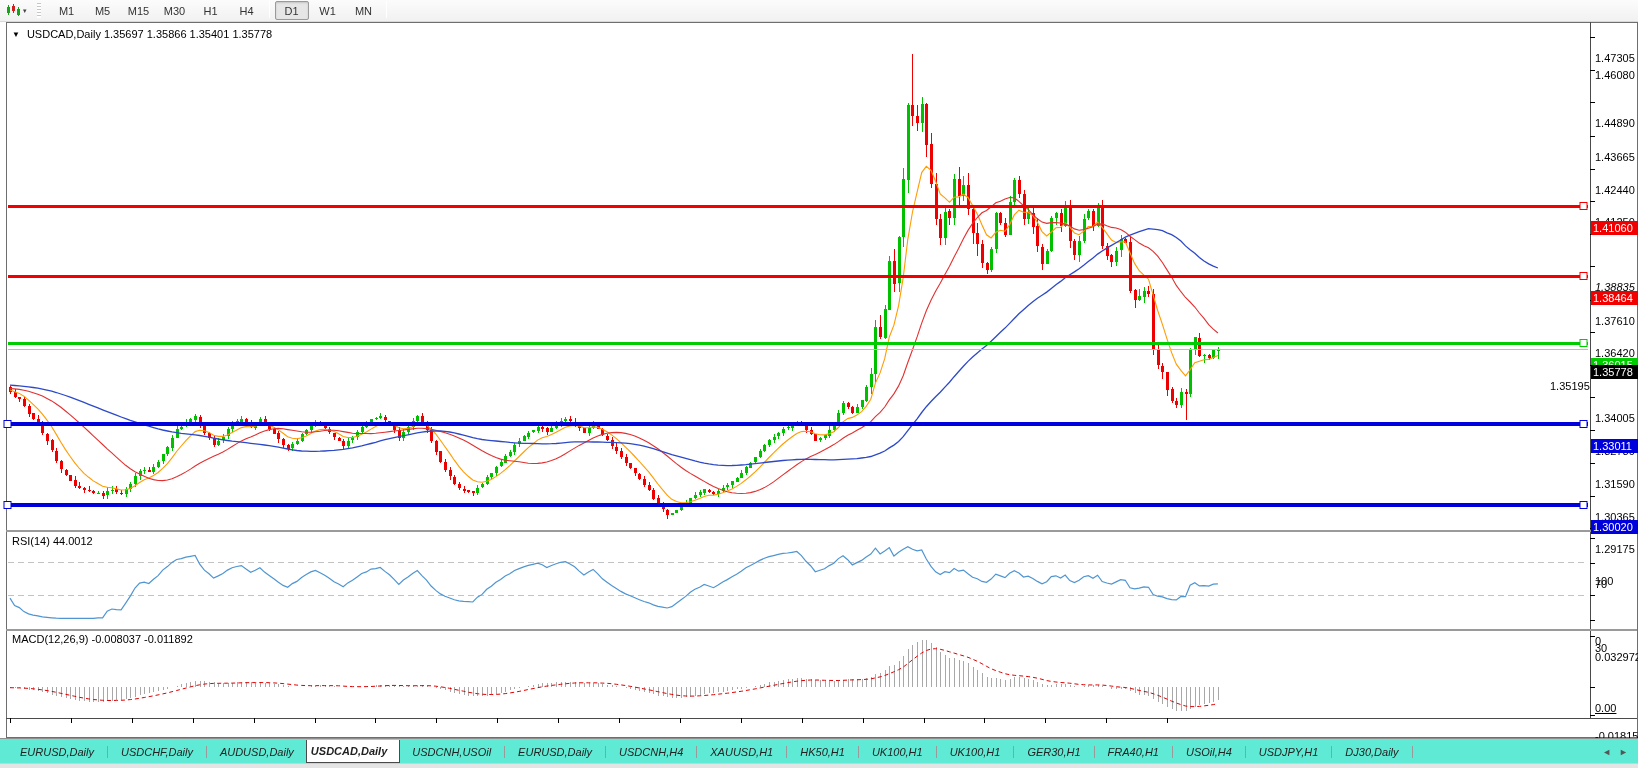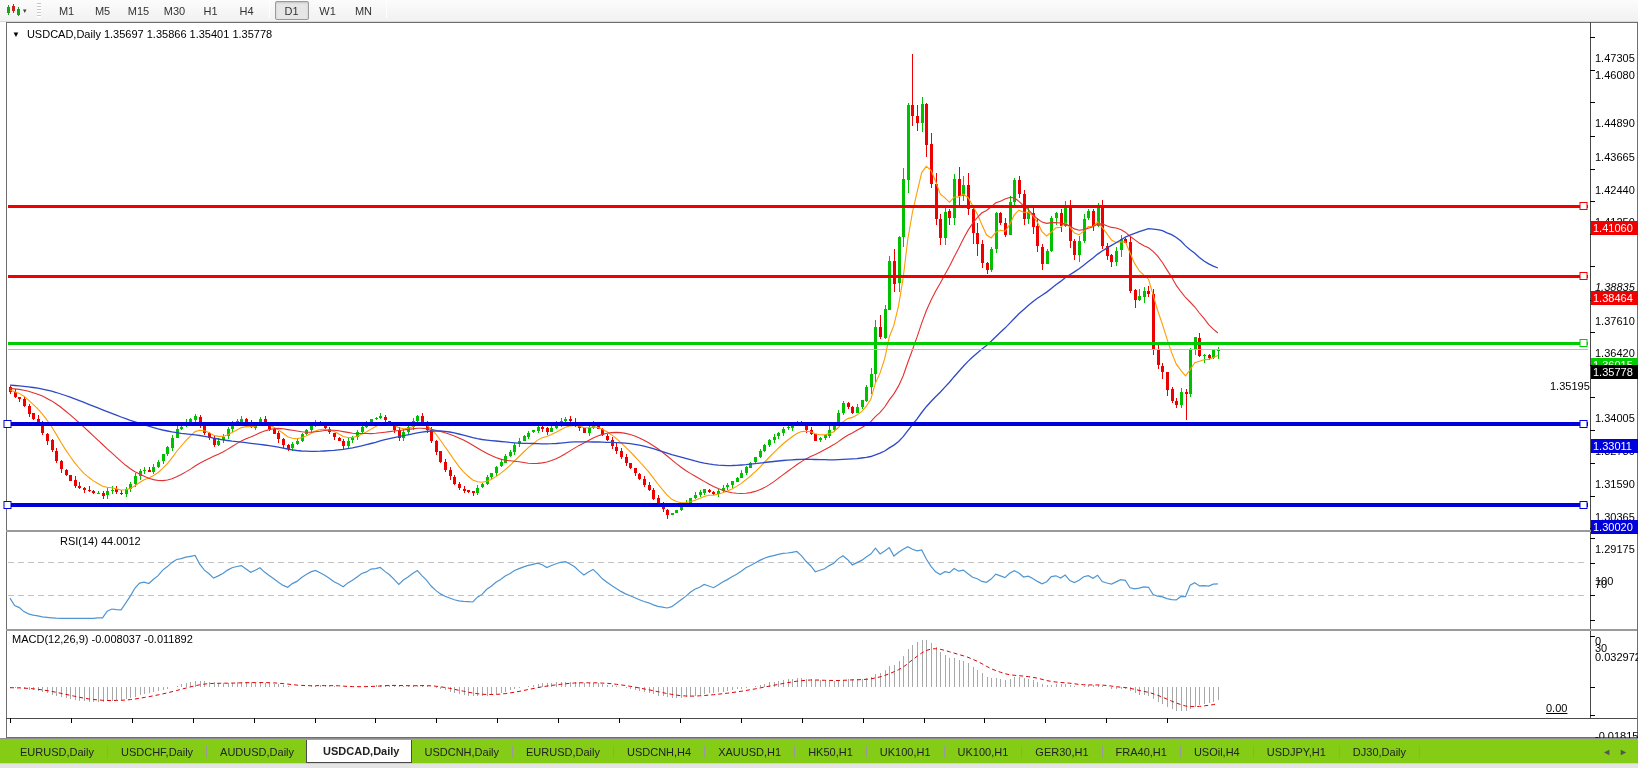--- a/index.html
+++ b/index.html
@@ -21,26 +21,26 @@
   #chartwin{position:absolute;left:0;top:22px;width:1638px;height:716px;background:#fff;}
   #chart-svg{position:absolute;left:0;top:-22px;width:1638px;height:768px;}
   .pane-lbl{position:absolute;font-size:11px;color:#000;white-space:nowrap;}
   #sym-header{position:absolute;left:12px;top:6px;font-size:11px;color:#000;display:flex;gap:7px;align-items:center;}
   #sym-header .tri{font-size:8px;}
   .tick-lbl{position:absolute;font-size:11px;line-height:13px;color:#000;white-space:nowrap;}
   .price-tag{position:absolute;left:1591px;width:47px;height:14px;font-size:11px;line-height:14px;
     color:#fff;padding-left:2px;white-space:nowrap;}
   .date-lbl{position:absolute;font-size:11px;color:#000;white-space:nowrap;}
   
-  #tabbar{position:absolute;left:0;top:738px;width:1638px;height:25px;background:#84cc16;
-    border-top:1px solid #8f8f8f;display:flex;align-items:center;}
+  #tabbar{position:absolute;left:0;top:738px;width:1638px;height:25px;background:#5eead4;
+    border-top:1px solid #8f8f8f;display:flex;align-items:center;font-style:italic;}
   #tabs{display:flex;align-items:center;margin-left:8px;height:25px;}
   .tab{font-size:11px;color:#222;padding:4px 12px 4px 12px;white-space:nowrap;}
   .tab.active{background:#fff;border:1px solid #4a4a4a;border-top:none;font-weight:bold;
-    padding:5px 12px 5px 16px;margin-top:-1px;}
+    padding:5px 12px 5px 4px;margin-top:-1px;}
   .tabsep{width:1px;height:12px;background:#9a9a9a;margin:0 1px;}
   #tab-arrows{margin-left:auto;margin-right:10px;display:flex;gap:8px;}
   .arrow{font-size:9px;color:#555;}
   #statusstrip{position:absolute;left:0;top:763px;width:1638px;height:5px;background:#e4e4e4;
     border-top:1px solid #cfcfcf;}
 </style>
 </head>
 <body>
 
 <div id="app">
@@ -939,21 +939,21 @@
         <div class="price-tag" style="top: 269px; background: rgb(242, 0, 0);">1.38464</div>
         <div class="price-tag" style="top: 336px; background: rgb(0, 204, 0);">1.36015</div>
         <div class="price-tag" style="top: 417px; background: rgb(0, 0, 220);">1.33011</div>
         <div class="price-tag" style="top: 498px; background: rgb(0, 0, 220);">1.30020</div>
         <div class="price-tag" style="top: 342.5px; background: rgb(0, 0, 0); color: rgb(255, 255, 255); z-index: 5;">1.35778</div>
         <div class="tick-lbl" style="left: 1595px; top: 553px;">100</div>
         <div class="tick-lbl" style="left: 1595px; top: 556px;">70</div>
         <div class="tick-lbl" style="left: 1595px; top: 620px;">30</div>
         <div class="tick-lbl" style="left: 1595px; top: 613px;">0</div>
         <div class="tick-lbl" style="left: 1595px; top: 629px;">0.032972</div>
-        <div class="tick-lbl" style="left: 1546px; top: 680px; text-decoration: underline;">0.00</div>
+        <div class="tick-lbl" style="left: 1595px; top: 680px; text-decoration: underline;">0.00</div>
         <div class="tick-lbl" style="left: 1595px; top: 708px;">-0.01815</div>
         <div class="date-lbl" style="left: 8px; top: 722px;">15 Jun 2019</div>
         <div class="date-lbl" style="left: 69px; top: 722px;">4 Jul 2019</div>
         <div class="date-lbl" style="left: 130px; top: 722px;">23 Jul 2019</div>
         <div class="date-lbl" style="left: 191px; top: 722px;">10 Aug 2019</div>
         <div class="date-lbl" style="left: 252px; top: 722px;">29 Aug 2019</div>
         <div class="date-lbl" style="left: 313px; top: 722px;">17 Sep 2019</div>
         <div class="date-lbl" style="left: 373px; top: 722px;">5 Oct 2019</div>
         <div class="date-lbl" style="left: 434px; top: 722px;">24 Oct 2019</div>
         <div class="date-lbl" style="left: 495px; top: 722px;">12 Nov 2019</div>
@@ -966,33 +966,33 @@
         <div class="date-lbl" style="left: 922px; top: 722px;">21 Mar 2020</div>
         <div class="date-lbl" style="left: 982px; top: 722px;">9 Apr 2020</div>
         <div class="date-lbl" style="left: 1043px; top: 722px;">28 Apr 2020</div>
         <div class="date-lbl" style="left: 1104px; top: 722px;">16 May 2020</div>
         <div class="date-lbl" style="left: 1165px; top: 722px;">4 Jun 2020</div>
       </div>
     <div id="sym-header">
       <span class="tri">▼</span>
       <span id="sym-ohlc">USDCAD,Daily  1.35697 1.35866 1.35401 1.35778</span>
     </div>
-    <div class="pane-lbl" id="rsi-label" style="left:12px;top:513px;margin-left:48px;">RSI(14) 44.0012</div>
+    <div class="pane-lbl" id="rsi-label" style="left:12px;top:513px;">RSI(14) 44.0012</div>
     <div class="pane-lbl" id="macd-label" style="left:12px;top:611px;">MACD(12,26,9) -0.008037 -0.011892</div>
   </div>
 
   <div id="tabbar">
     <div id="tabs">
         <div class="tab">EURUSD,Daily</div>
         <div class="tabsep"></div>
         <div class="tab">USDCHF,Daily</div>
         <div class="tabsep"></div>
         <div class="tab">AUDUSD,Daily</div>
         <div class="tab active">USDCAD,Daily</div>
-        <div class="tab">USDCNH,Daily</div>
+        <div class="tab">USDCNH,USOil</div>
         <div class="tabsep"></div>
         <div class="tab">EURUSD,Daily</div>
         <div class="tabsep"></div>
         <div class="tab">USDCNH,H4</div>
         <div class="tabsep"></div>
         <div class="tab">XAUUSD,H1</div>
         <div class="tabsep"></div>
         <div class="tab">HK50,H1</div>
         <div class="tabsep"></div>
         <div class="tab">UK100,H1</div>

